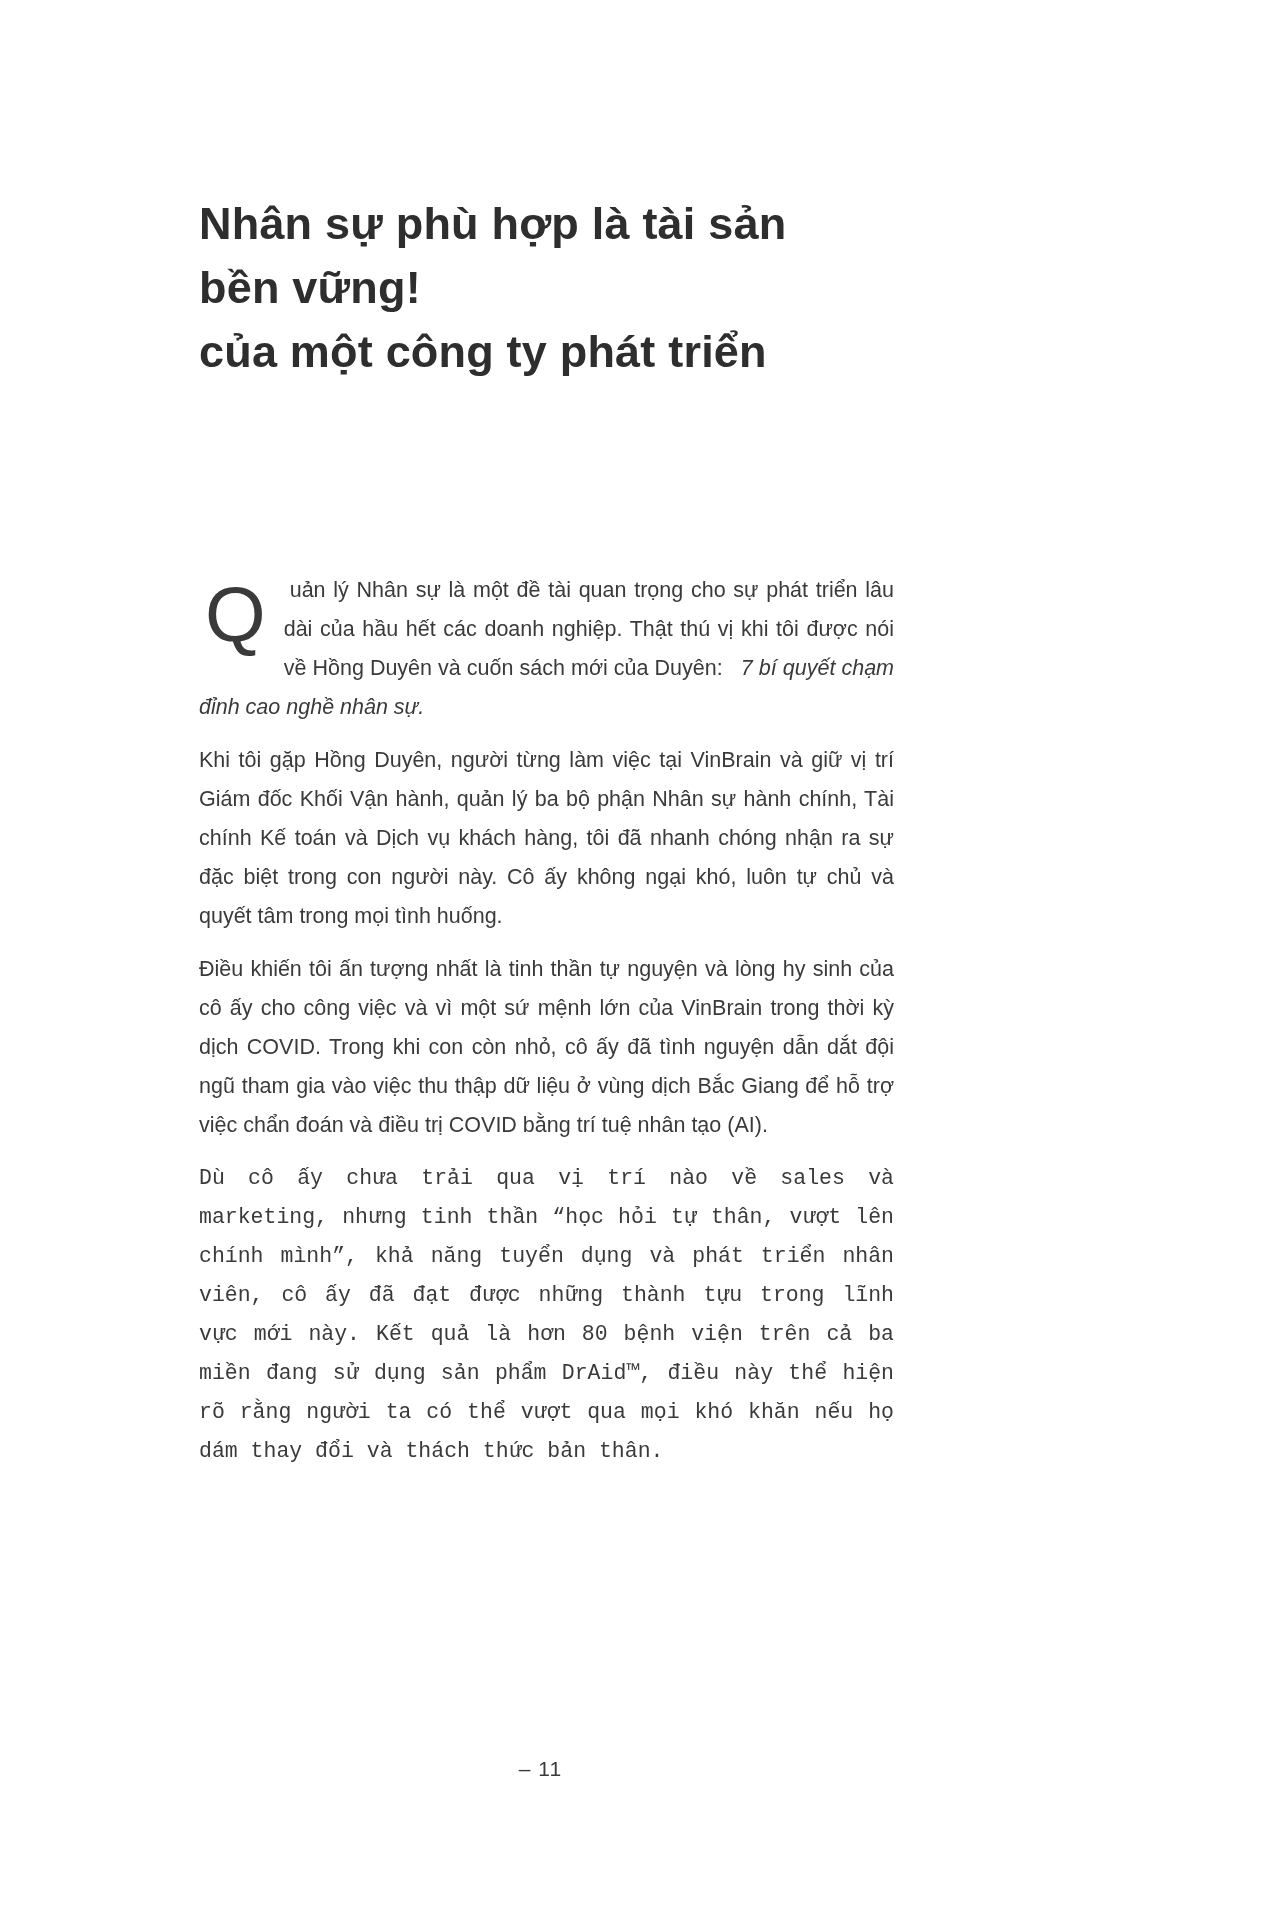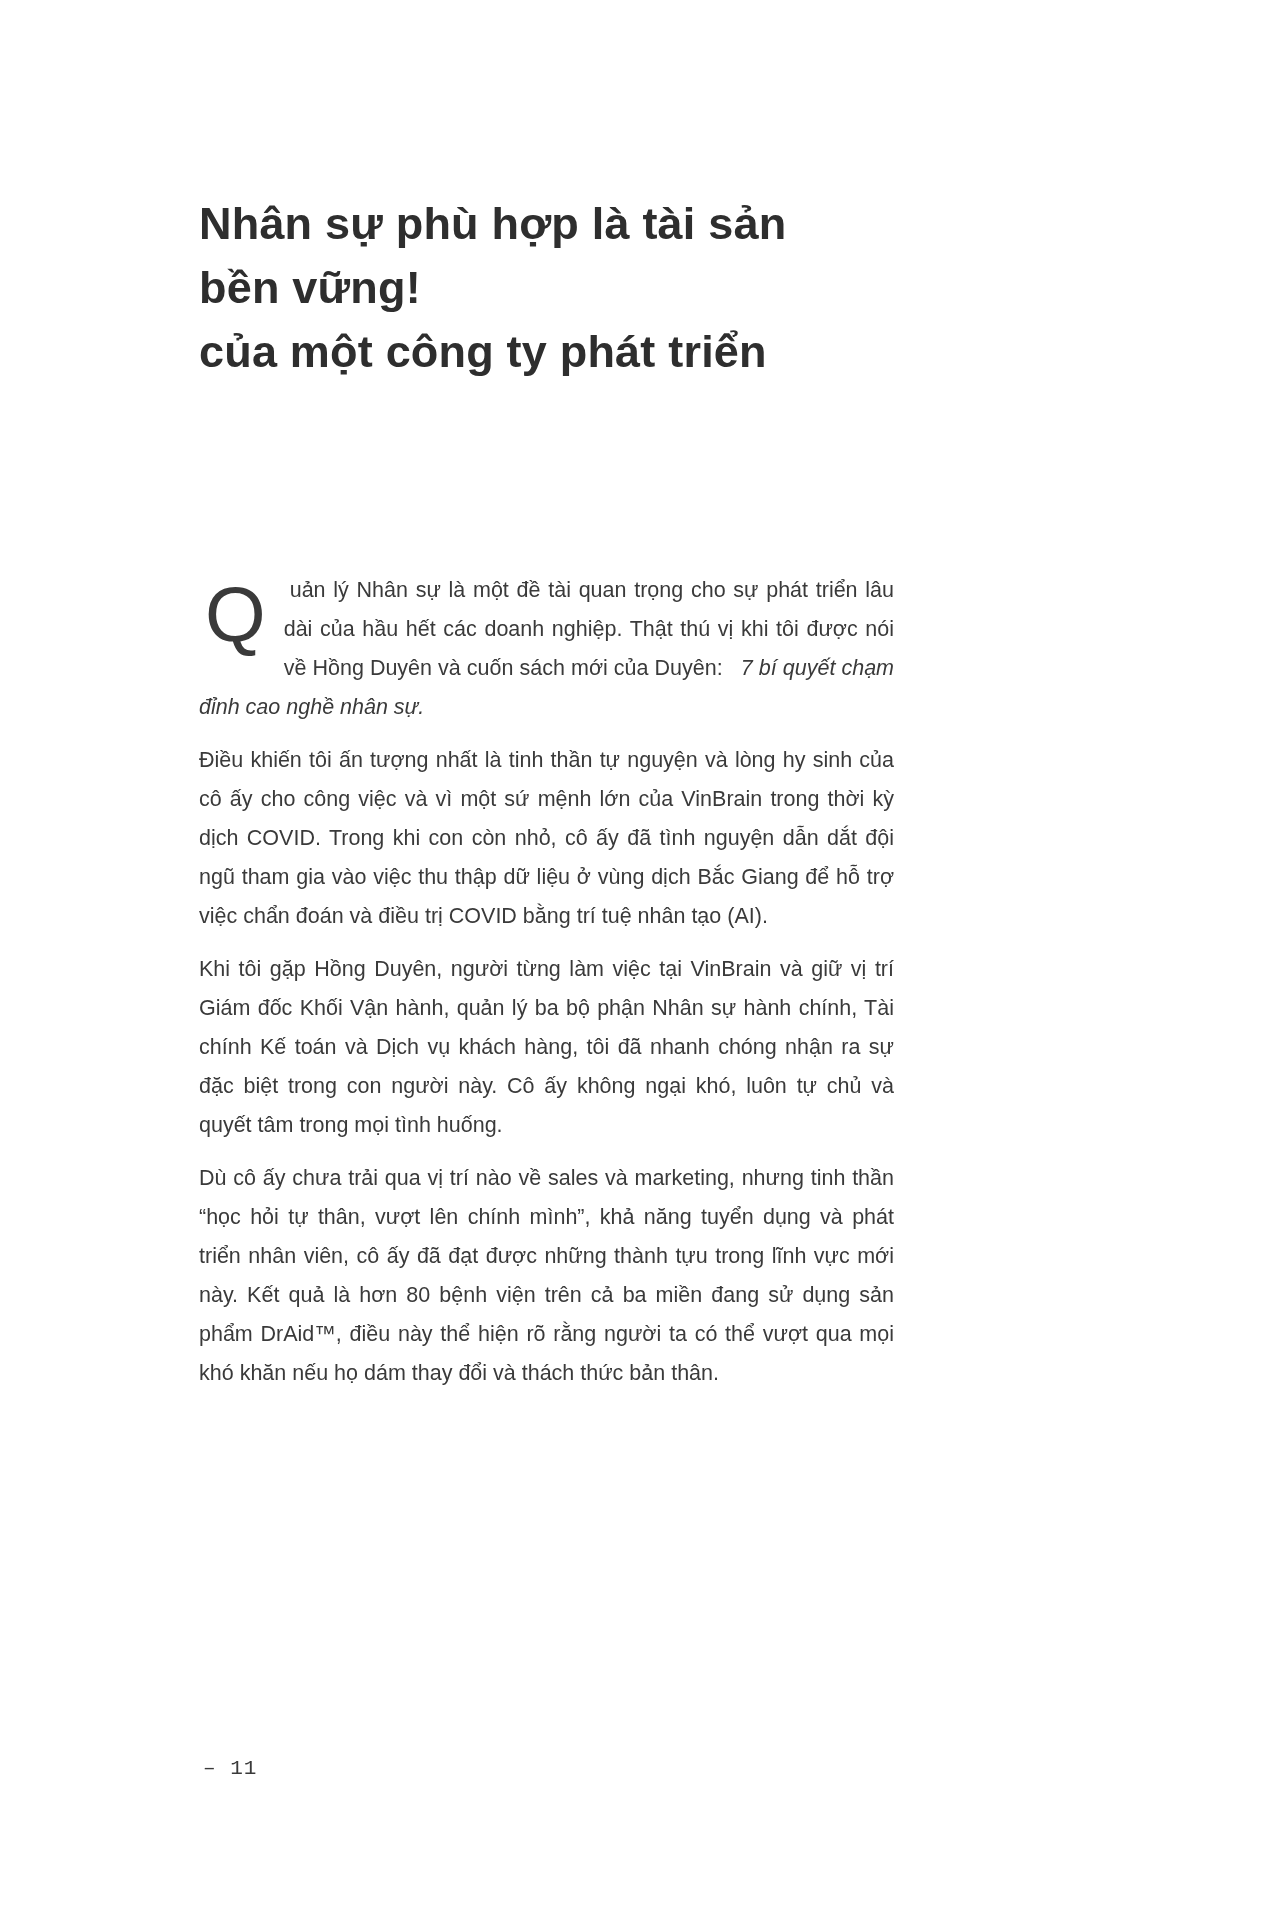--- a/index.html
+++ b/index.html
@@ -48,66 +48,65 @@
     font-size: 21.5px;
     line-height: 39px;
     text-align: justify;
     color: #3a3a3a;
   }
 
   .para {
     margin-bottom: 14px;
   }
 
-  .para:last-child { margin-bottom: 0; }
+  .para:last-child { margin-bottom: 0; font-family: Liberation Mono, monospace; }
 
   .dropcap {
     float: left;
     font-size: 78px;
     line-height: 62px;
     padding: 6px 12px 0 0;
     color: #3a3a3a;
   }
 
   .book-title {
     font-style: italic;
   }
 
   .page-number {
     position: absolute;
     top: 1733px;
-    left: 179px;
+    left: 157px;
     width: 719px;
-    text-align: left;
+    text-align: center;
     font-size: 21px;
     color: #3a3a3a;
     letter-spacing: 1px;
-    font-family: Liberation Mono, monospace;
   }
 </style>
 </head>
 <body>
 
 <div class="book-page">
 
   <div class="content-column">
 
     <h1 class="title">
       <span class="title-line">Nhân sự phù hợp là tài sản</span>
       <span class="title-line">bền vững!</span>
       <span class="title-line">của một công ty phát triển</span>
     </h1>
 
     <div class="body-text">
 
       <p class="para"><span class="dropcap">Q</span><span>uản lý Nhân sự là một đề tài quan trọng cho sự phát triển lâu dài của hầu hết các doanh nghiệp. Thật thú vị khi tôi được nói về Hồng Duyên và cuốn sách mới của Duyên: </span><em class="book-title">7 bí quyết chạm đỉnh cao nghề nhân sự.</em></p>
 
+      <p class="para">Khi tôi gặp Hồng Duyên, người từng làm việc tại VinBrain và giữ vị trí Giám đốc Khối Vận hành, quản lý ba bộ phận Nhân sự hành chính, Tài chính Kế toán và Dịch vụ khách hàng, tôi đã nhanh chóng nhận ra sự đặc biệt trong con người này. Cô ấy không ngại khó, luôn tự chủ và quyết tâm trong mọi tình huống.</p>
+
       <p class="para">Điều khiến tôi ấn tượng nhất là tinh thần tự nguyện và lòng hy sinh của cô ấy cho công việc và vì một sứ mệnh lớn của VinBrain trong thời kỳ dịch COVID. Trong khi con còn nhỏ, cô ấy đã tình nguyện dẫn dắt đội ngũ tham gia vào việc thu thập dữ liệu ở vùng dịch Bắc Giang để hỗ trợ việc chẩn đoán và điều trị COVID bằng trí tuệ nhân tạo (AI).</p>
-
-      <p class="para">Khi tôi gặp Hồng Duyên, người từng làm việc tại VinBrain và giữ vị trí Giám đốc Khối Vận hành, quản lý ba bộ phận Nhân sự hành chính, Tài chính Kế toán và Dịch vụ khách hàng, tôi đã nhanh chóng nhận ra sự đặc biệt trong con người này. Cô ấy không ngại khó, luôn tự chủ và quyết tâm trong mọi tình huống.</p>
 
 
       <p class="para">Dù cô ấy chưa trải qua vị trí nào về sales và marketing, nhưng tinh thần “học hỏi tự thân, vượt lên chính mình”, khả năng tuyển dụng và phát triển nhân viên, cô ấy đã đạt được những thành tựu trong lĩnh vực mới này. Kết quả là hơn 80 bệnh viện trên cả ba miền đang sử dụng sản phẩm DrAid™, điều này thể hiện rõ rằng người ta có thể vượt qua mọi khó khăn nếu họ dám thay đổi và thách thức bản thân.</p>
 
     </div>
 
   </div>
 
   <div class="page-number">– 11</div>
 

